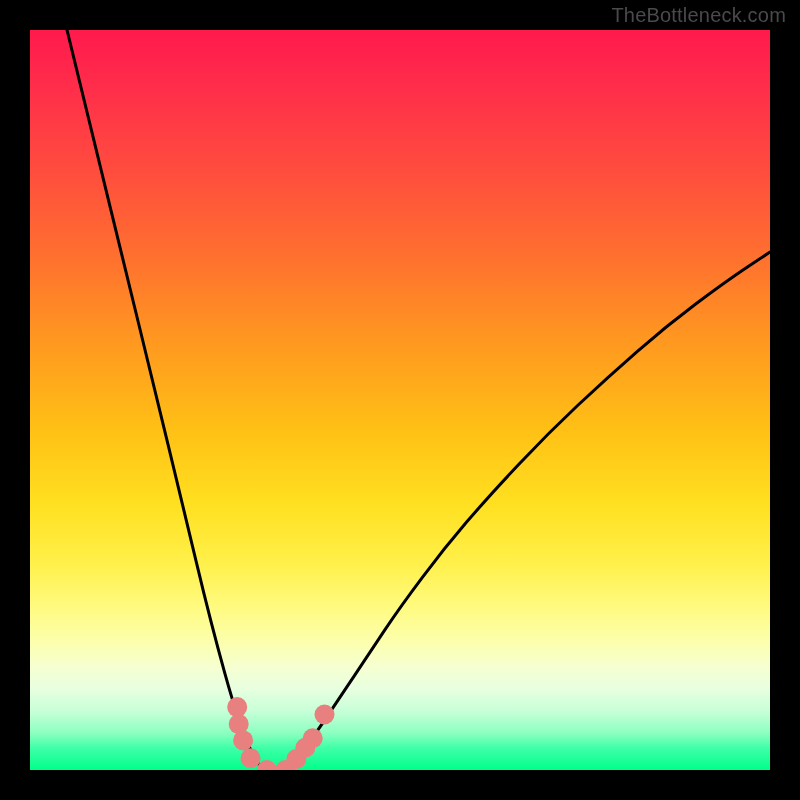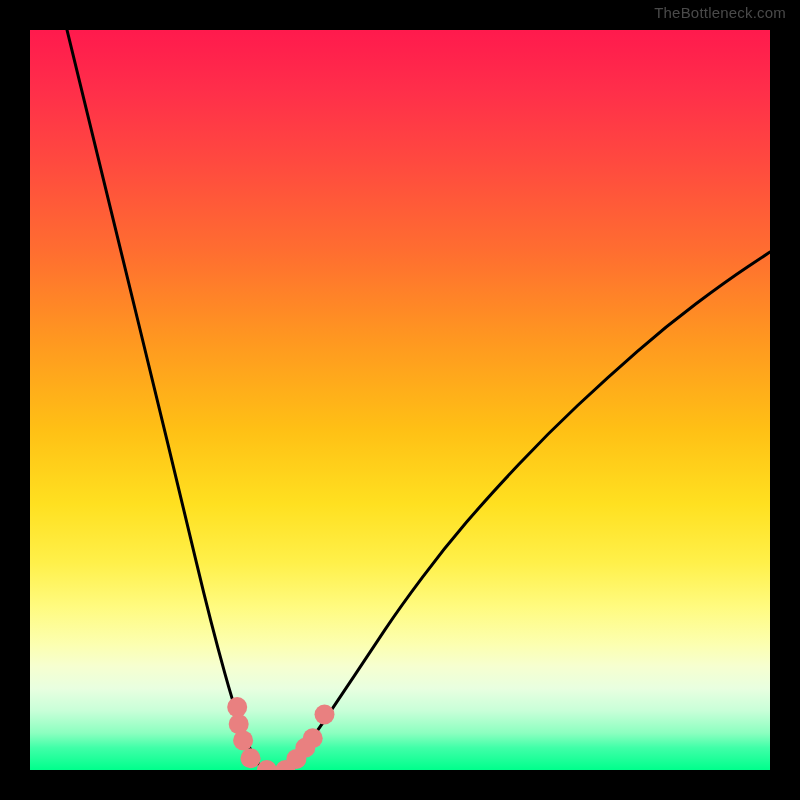--- a/index.html
+++ b/index.html
@@ -52,21 +52,21 @@
     inset: 0;
     width: 740px;
     height: 740px;
     pointer-events: none;
   }
   .watermark {
     position: absolute;
     top: 4px;
     right: 14px;
     color: #4a4a4a;
-    font-size: 15px;
+    font-size: 20px;
     font-weight: 500;
     letter-spacing: 0.2px;
     user-select: none;
   }
 </style>
 </head>
 <body>
 
 <div class="frame">
   <div class="plot-area">

